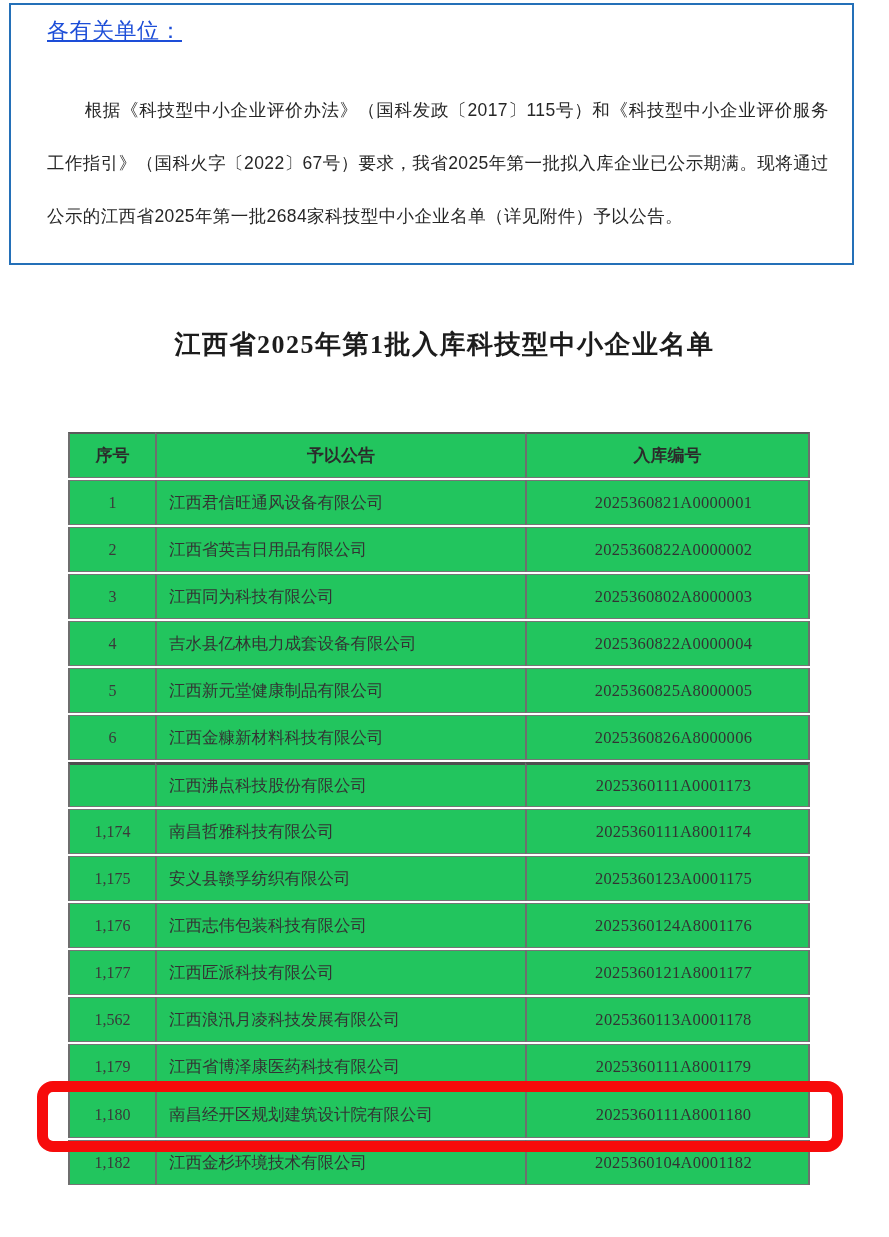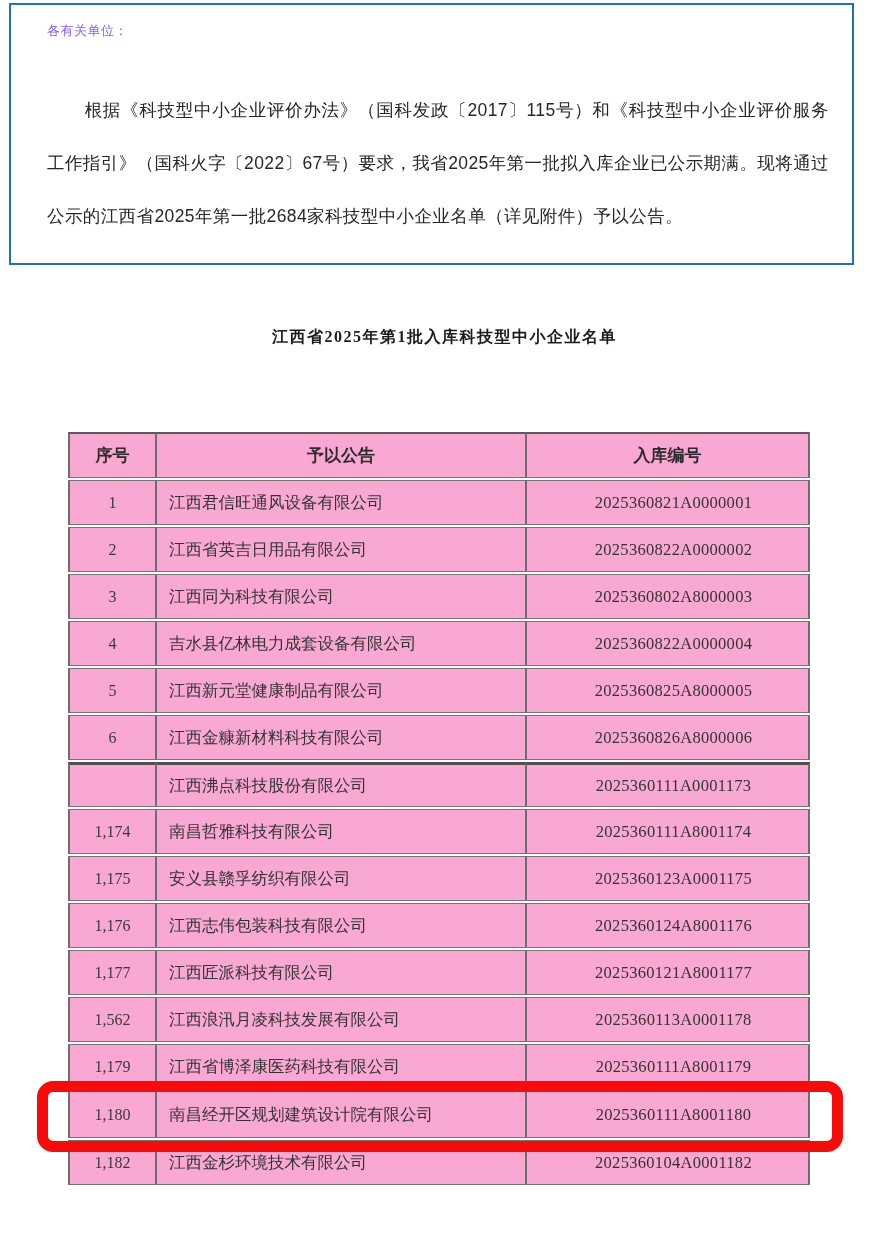--- a/index.html
+++ b/index.html
@@ -7,42 +7,42 @@
     width:889px;height:1237px;position:relative;background:#ffffff;
     font-family:"Liberation Sans",sans-serif;overflow:hidden;
   }
   
   .notice-box{
     position:absolute;top:3px;left:9px;width:845px;height:262px;
     box-sizing:border-box;border:2px solid #2470b8;background:#ffffff;
     padding:14px 20px 0 36px;
   }
   .salutation{
-    font-size:13px;color:#8b5cf6;line-height:24px;letter-spacing:.5px;
+    font-size:22px;color:#1d4ed8;line-height:24px;letter-spacing:.5px;text-decoration:underline;
   }
   .notice-body{
     margin-top:41px;font-size:17.5px;color:#262626;line-height:53px;
     text-align:justify;text-indent:2.15em;letter-spacing:.4px;width:782px;
   }
   
   .doc-title{
     position:absolute;top:327px;left:0;width:889px;text-align:center;
     font-family:"Liberation Serif",serif;font-weight:bold;
-    font-size:16px;color:#1c1c1c;letter-spacing:1.5px;
+    font-size:26px;color:#1c1c1c;letter-spacing:1.5px;
   }
   
   .table-wrap{position:absolute;top:430px;left:68px;}
   table.company-table{
     border-collapse:separate;border-spacing:0 2px;table-layout:fixed;
     width:742px;font-family:"Liberation Serif",serif;
   }
   .company-table th,.company-table td{
     box-sizing:border-box;overflow:hidden;white-space:nowrap;
     border-top:1px solid #757575;border-bottom:1px solid #757575;
-    border-left:2px solid #6e6e6e;background:#f9a8d4;
+    border-left:2px solid #6e6e6e;background:#22c55e;
   }
   .company-table th:last-child,.company-table td:last-child{border-right:2px solid #6e6e6e;}
   .company-table th{
     height:46px;font-size:17px;font-weight:bold;color:#2b2b2b;
     text-align:center;border-top:2px solid #5a5a5a;
   }
   .company-table td{height:45px;font-size:16.5px;color:#333333;}
   .col-no{width:87px;} .col-name{width:370px;} .col-code{width:285px;}
   td.c-no{text-align:center;font-size:16px;color:#3a3a3a;}
   td.c-name{padding-left:12px;}

